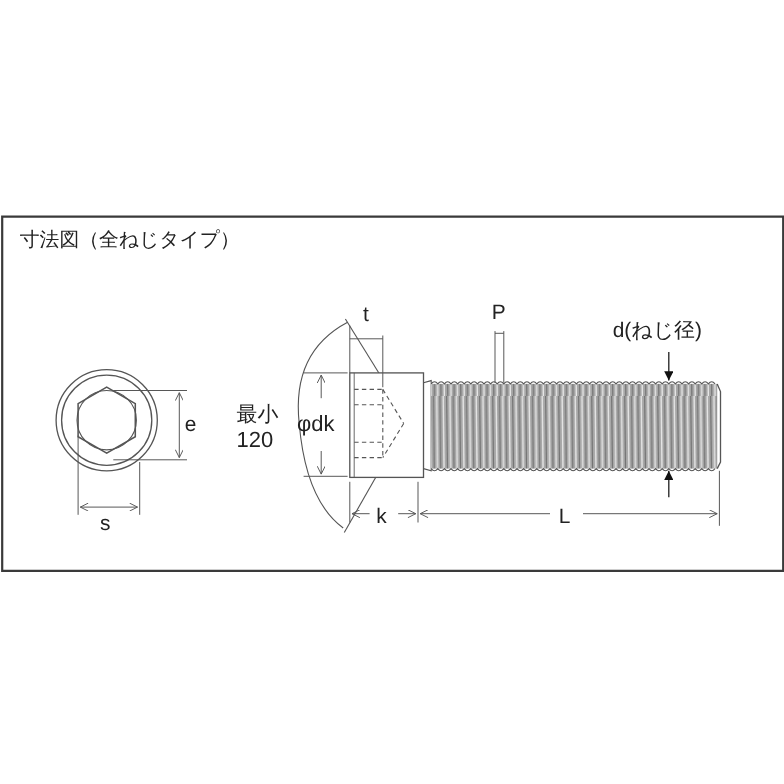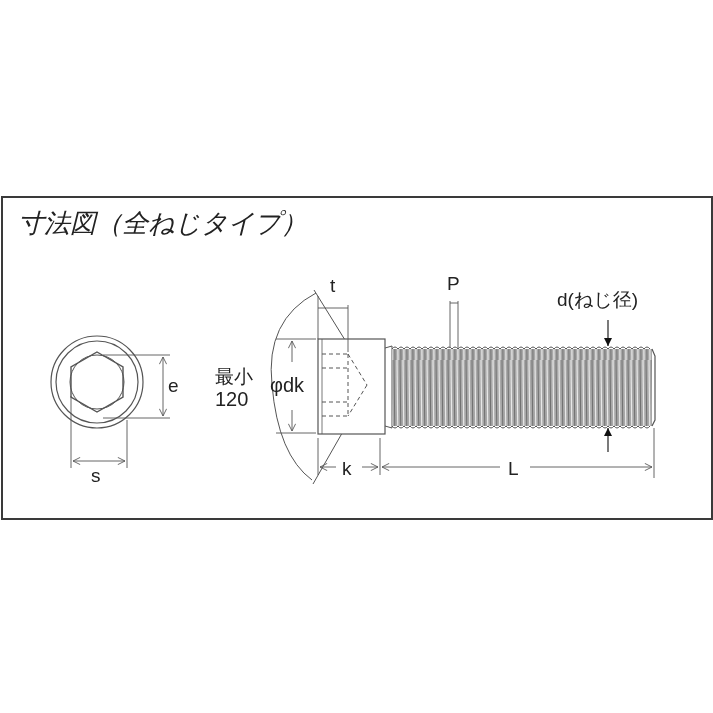--- a/index.html
+++ b/index.html
@@ -1,21 +1,21 @@
 <!DOCTYPE html>
 <html><head>
 <meta charset="utf-8">
 <style>
   html, body { margin: 0; padding: 0; background: #ffffff; }
   body { width: 713px; height: 713px; position: relative; overflow: hidden;
          font-family: "DejaVu Sans", "Liberation Sans", sans-serif; }
   .frame { position: absolute; left: 1px; top: 196px; width: 708px; height: 320px;
            border: 2px solid #3a3a3a; border-right-width: 3px; background: #fff; }
-  .title { position: absolute; left: 18px; top: 206px; font-size: 26px; color: #222;
-           letter-spacing: 0px; white-space: nowrap; font-style: italic; }
+  .title { position: absolute; left: 18px; top: 206px; font-size: 18px; color: #222;
+           letter-spacing: 0px; white-space: nowrap; }
   svg.drawing { position: absolute; left: 0; top: 0; }
   .lbl { font-family: "Liberation Sans", "DejaVu Sans", sans-serif; fill: #222; }
 </style>
 </head>
 <body>
 
 <div class="frame"></div>
 <div class="title">寸法図（全ねじタイプ）</div>
 
 <svg class="drawing" width="713" height="713" viewBox="0 0 713 713">

